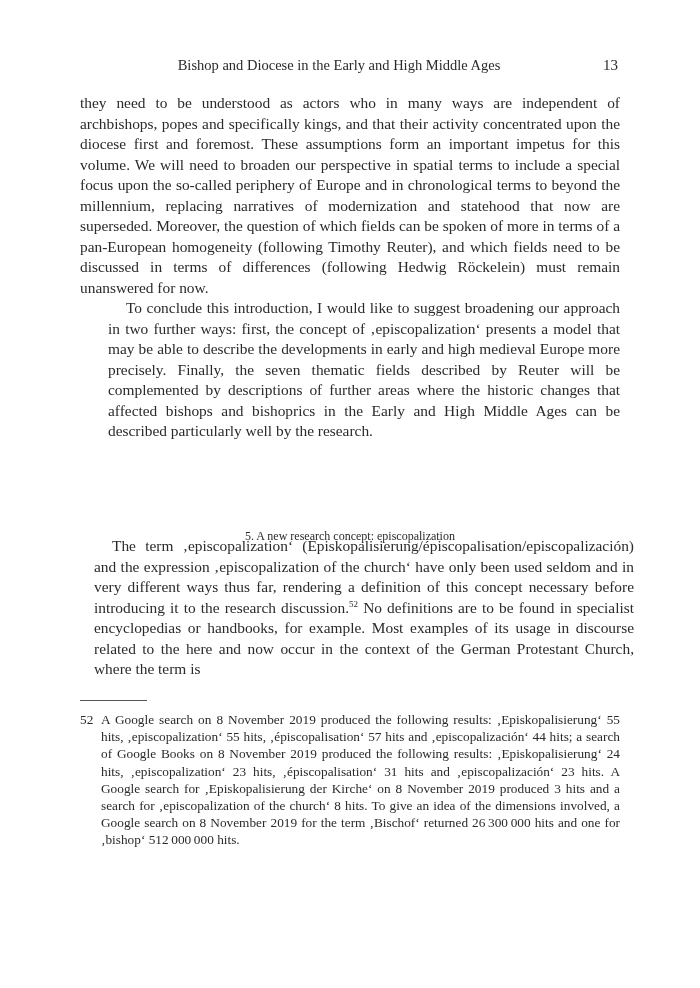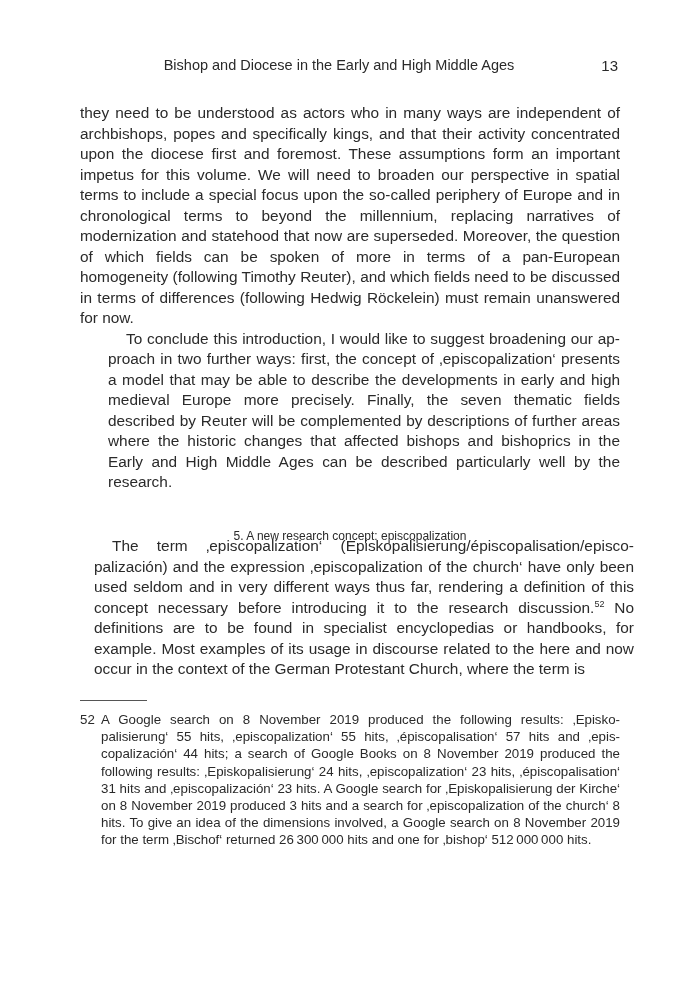--- a/index.html
+++ b/index.html
@@ -1,32 +1,32 @@
 <!DOCTYPE html>
 <html><head>
 <meta charset="utf-8">
 <style>
   html, body { margin: 0; padding: 0; background: #ffffff; }
   body { width: 700px; height: 988px; position: relative; overflow: hidden; }
   .page {
     position: absolute; left: 0; top: 0; width: 700px; height: 988px;
-    font-family: Liberation Sans, sans-serif;
+    font-family: Liberation Serif, serif;
     color: #2a2a2a;
   }
   .running-head {
     position: absolute; top: 57px; left: 80px; width: 540px;
     font-size: 14.5px; height: 20px;
   }
   .running-title {
     position: absolute; left: 0; right: 0; text-align: center;
     padding-right: 22px;
   }
   .page-number { position: absolute; right: 2px; top: 0; font-size: 15px; margin-left: 43px; }
   .body-text {
-    position: absolute; left: 80px; top: 103px; width: 540px;
+    position: absolute; left: 80px; top: 93px; width: 540px;
     font-size: 15.4px; line-height: 20.5px; text-align: justify;
     hyphens: manual;
   }
   .body-text p { margin: 0; }
   .body-text p.indent { text-indent: 18px; margin-left: 28px; }
   .heading {
     position: absolute; top: 495px; left: 80px; width: 540px;
     text-align: center; font-size: 12px; margin-top: 34px;
   }
   .body-text-2 {

